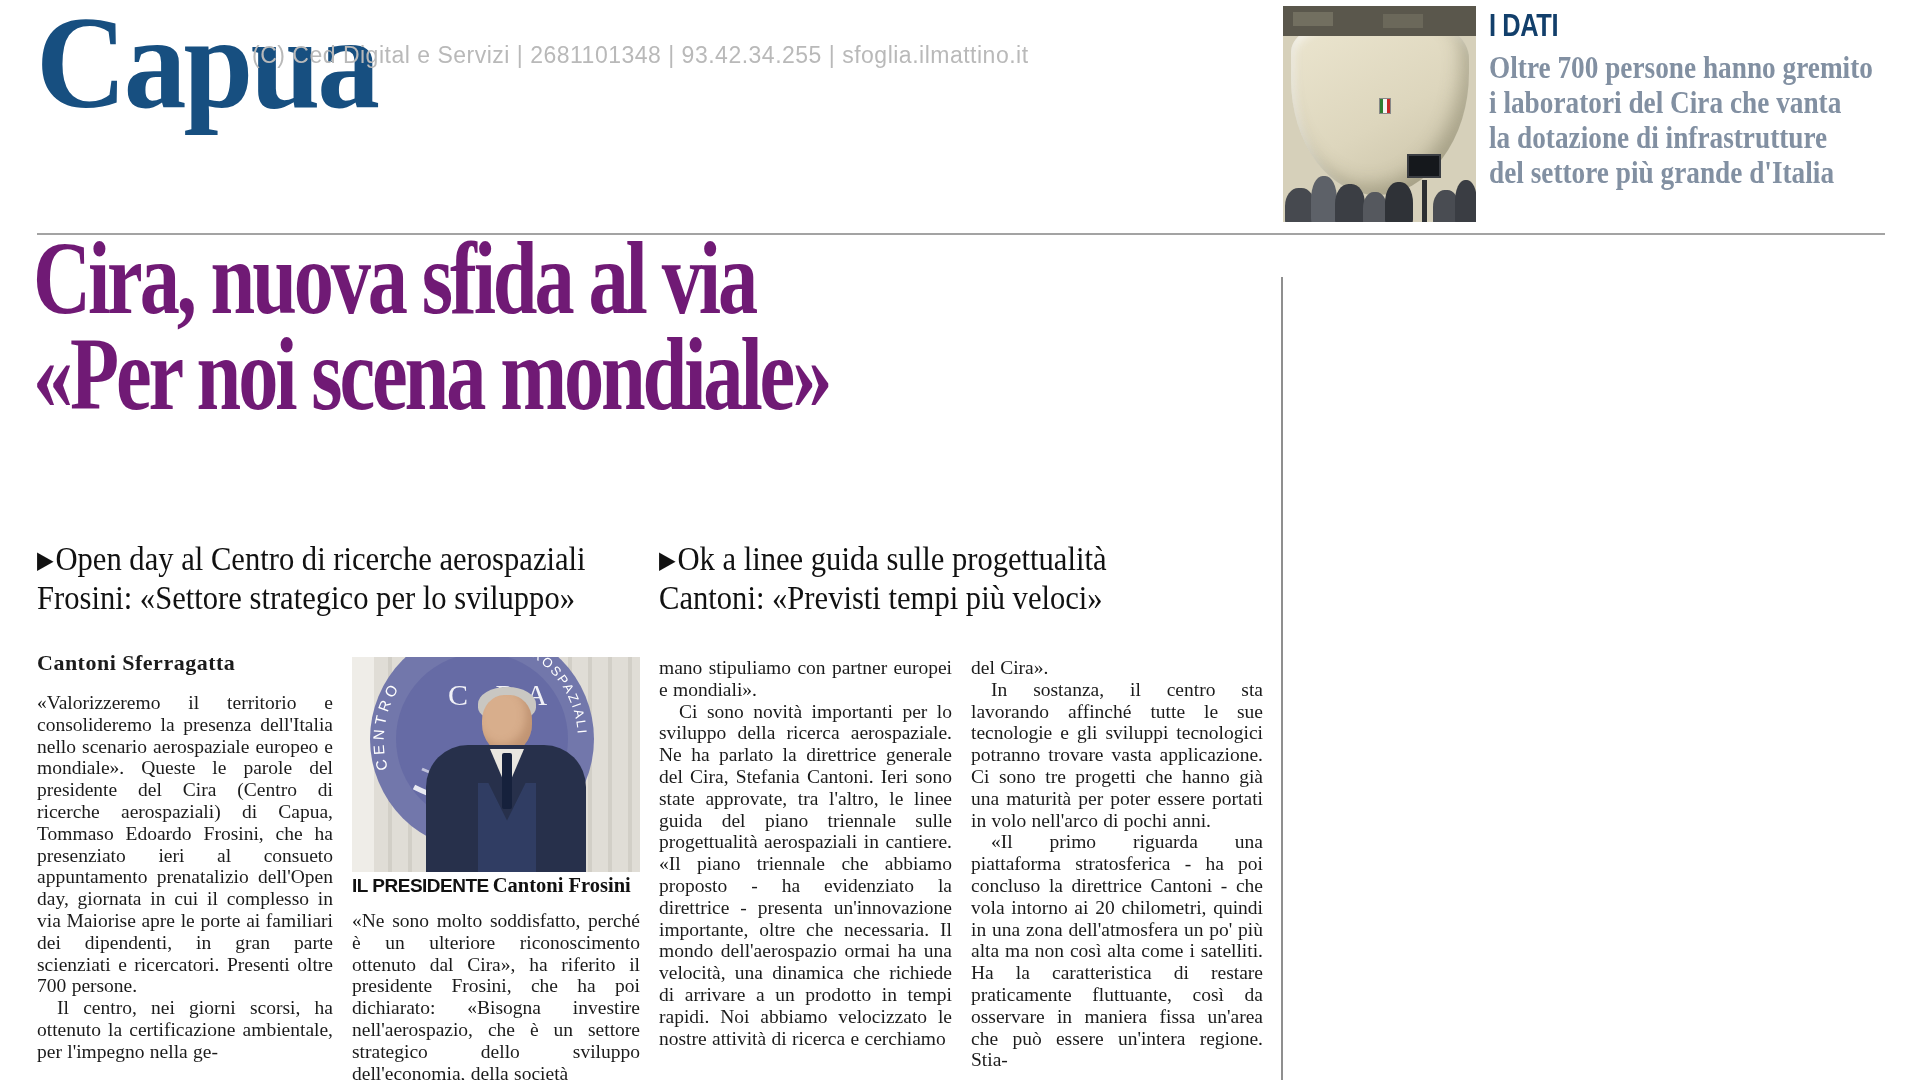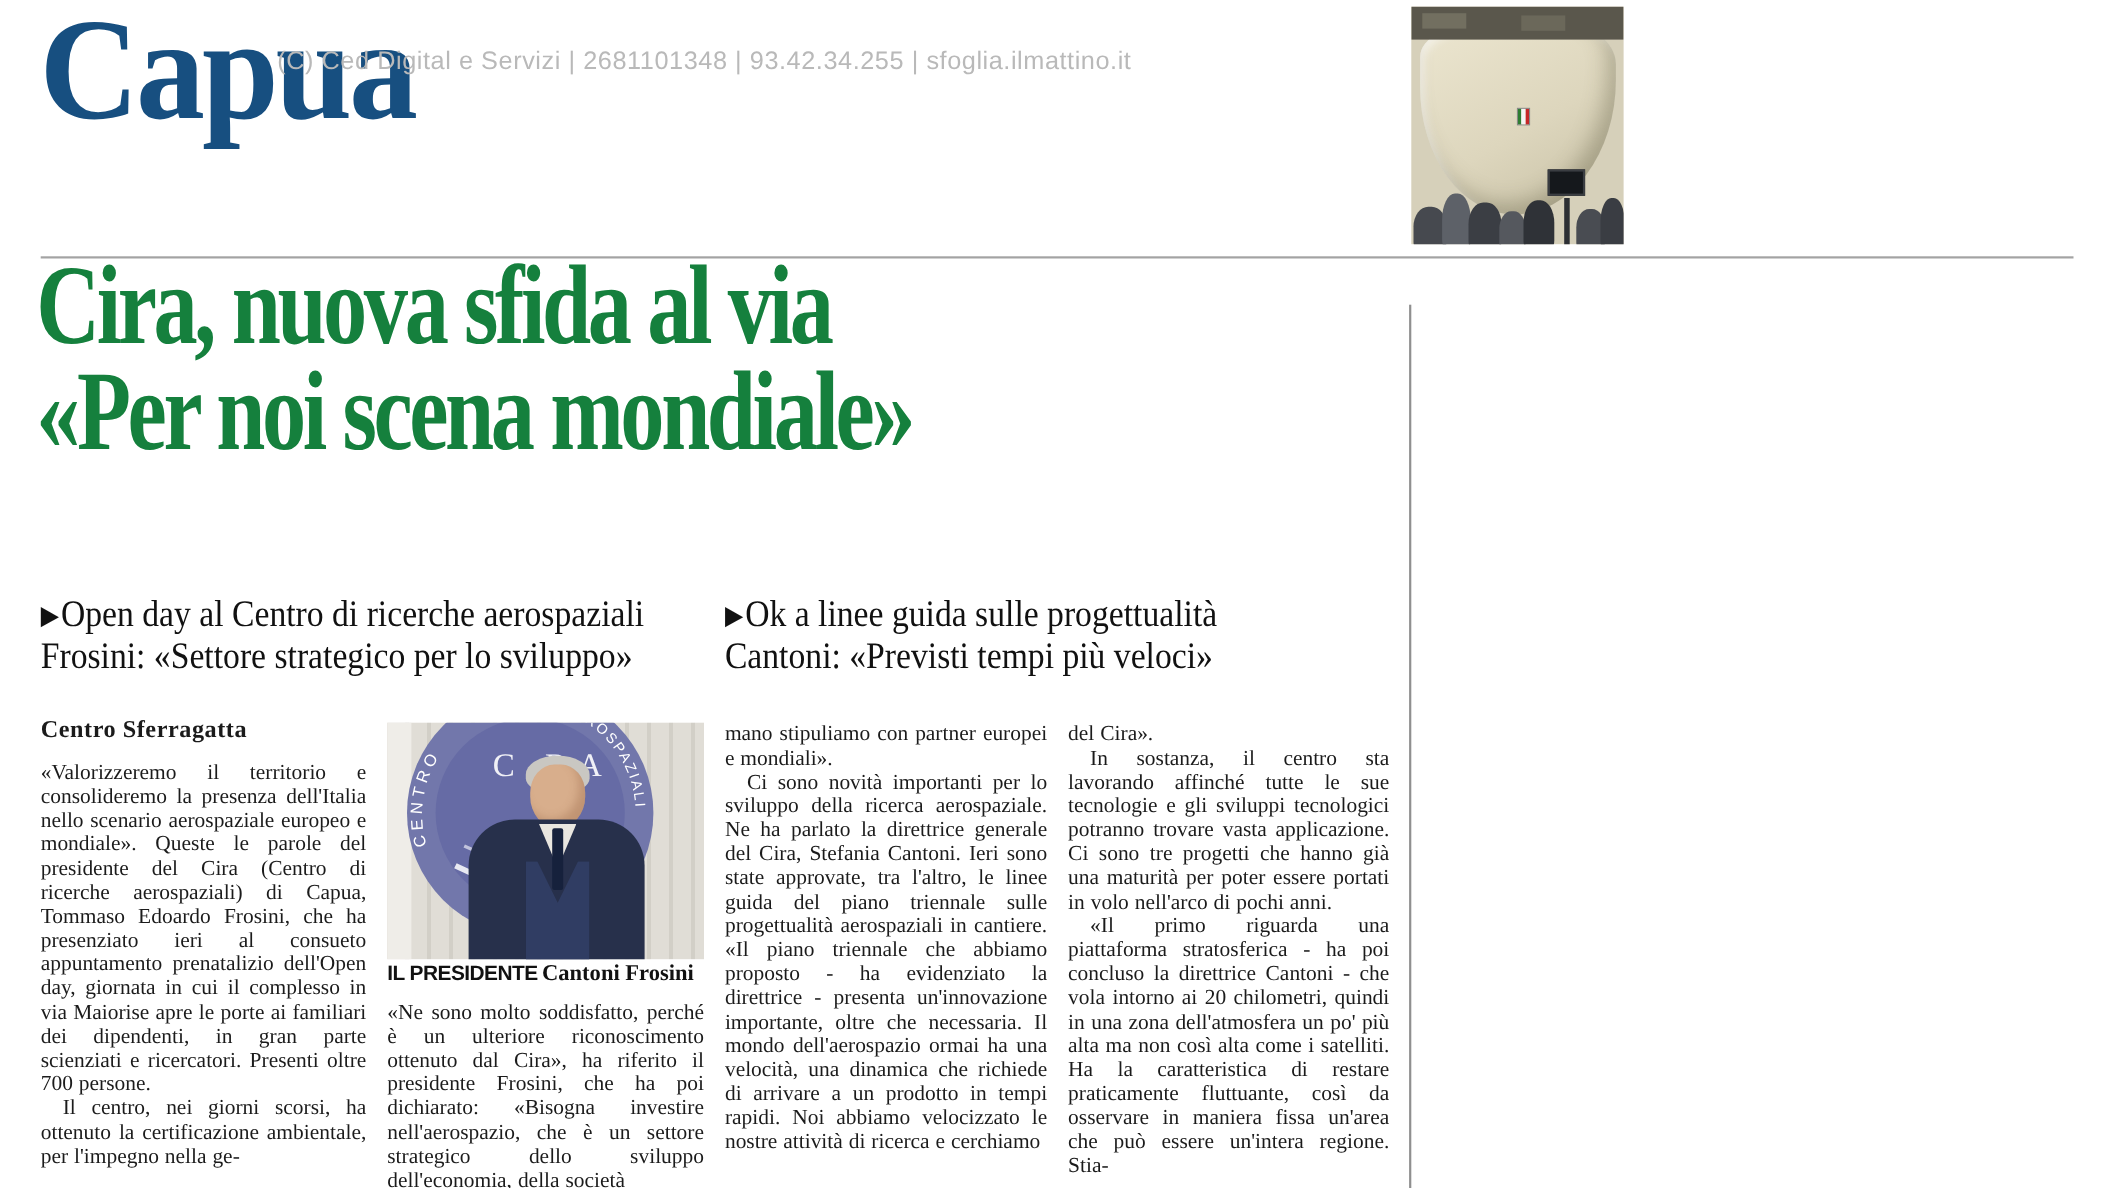--- a/index.html
+++ b/index.html
@@ -47,21 +47,21 @@
   }
   .idati-lines { margin-top:6px; transform:scaleX(.88); transform-origin:left top; }
   .idati-lines div {
     font-family:"Liberation Serif", serif; font-weight:bold; font-size:31px;
     line-height:35px; color:#8290a2; white-space:nowrap;
   }
   
   .rule-top { position:absolute; left:37px; top:233px; width:1848px; height:2px; background:#a3a3a3; }
   .rule-vert { position:absolute; left:1281px; top:277px; width:2px; height:803px; background:#8f8f8f; }
   
-  .headline { position:absolute; left:33px; top:230px; color:#15803d; }
+  .headline { position:absolute; left:33px; top:230px; color:#701a75; }
   .headline .hl {
     display:block; font-weight:bold; font-size:103px; line-height:96px;
     letter-spacing:-4px; transform:scaleX(.78); transform-origin:left top; white-space:nowrap;
   }
   
   .subhead { position:absolute; top:540px; transform:scaleX(.9); transform-origin:left top; }
   .subhead .line { font-size:34px; line-height:38px; color:#111; white-space:nowrap; }
   .subhead .marker { font-family:"DejaVu Sans", sans-serif; font-size:24px; vertical-align:2px; margin-right:2px; }
   .subhead-left  { left:37px; }
   .subhead-right { left:659px; }
@@ -115,39 +115,48 @@
       <i style="left:2px;  width:30px; height:40px; background:#46494f;"></i>
       <i style="left:28px; width:26px; height:52px; background:#5d6168;"></i>
       <i style="left:52px; width:30px; height:44px; background:#3b3e44;"></i>
       <i style="left:80px; width:24px; height:36px; background:#55585e;"></i>
       <i style="left:102px;width:28px; height:46px; background:#2f3237;"></i>
       <i style="left:150px;width:26px; height:38px; background:#494c52;"></i>
       <i style="left:172px;width:22px; height:48px; background:#3a3d43;"></i>
     </div>
   </div>
 
+  <div class="idati">
+    <div class="idati-kicker">I DATI</div>
+    <div class="idati-lines">
+        <div>Oltre 700 persone hanno gremito</div>
+        <div>i laboratori del Cira che vanta</div>
+        <div>la dotazione di infrastrutture</div>
+        <div>del settore più grande d'Italia</div>
+      </div>
+  </div>
 
   <div class="rule-top"></div>
   <div class="rule-vert"></div>
 
   <div class="headline">
     <span class="hl">Cira, nuova sfida al via</span>
     <span class="hl">«Per noi scena mondiale»</span>
   </div>
 
   <div class="subhead subhead-left">
     <div class="line"><span class="marker">▶</span><span>Open day al Centro di ricerche aerospaziali</span></div>
     <div class="line">Frosini: «Settore strategico per lo sviluppo»</div>
   </div>
   <div class="subhead subhead-right">
     <div class="line"><span class="marker">▶</span><span>Ok a linee guida sulle progettualità</span></div>
     <div class="line">Cantoni: «Previsti tempi più veloci»</div>
   </div>
 
-  <div class="byline">Centro Sferragatta</div>
+  <div class="byline">Cantoni Sferragatta</div>
 
   <div class="bodycol col1">
       <p>«Valorizzeremo il territorio e consolideremo la presenza dell'Italia nello scenario aerospaziale europeo e mondiale». Queste le parole del presidente del Cira (Centro di ricerche aerospaziali) di Capua, Tommaso Edoardo Frosini, che ha presenziato ieri al consueto appuntamento prenatalizio dell'Open day, giornata in cui il complesso in via Maiorise apre le porte ai familiari dei dipendenti, in gran parte scienziati e ricercatori. Presenti oltre 700 persone.</p>
       <p>Il centro, nei giorni scorsi, ha ottenuto la certificazione ambientale, per l'impegno nella ge-</p>
     </div>
 
   <div class="pres-photo">
     <div class="leftpanel"></div>
     <svg class="logo-svg" width="240" height="240" viewBox="0 0 240 240">
       <circle cx="120" cy="120" r="112" fill="#7277ab"></circle>

